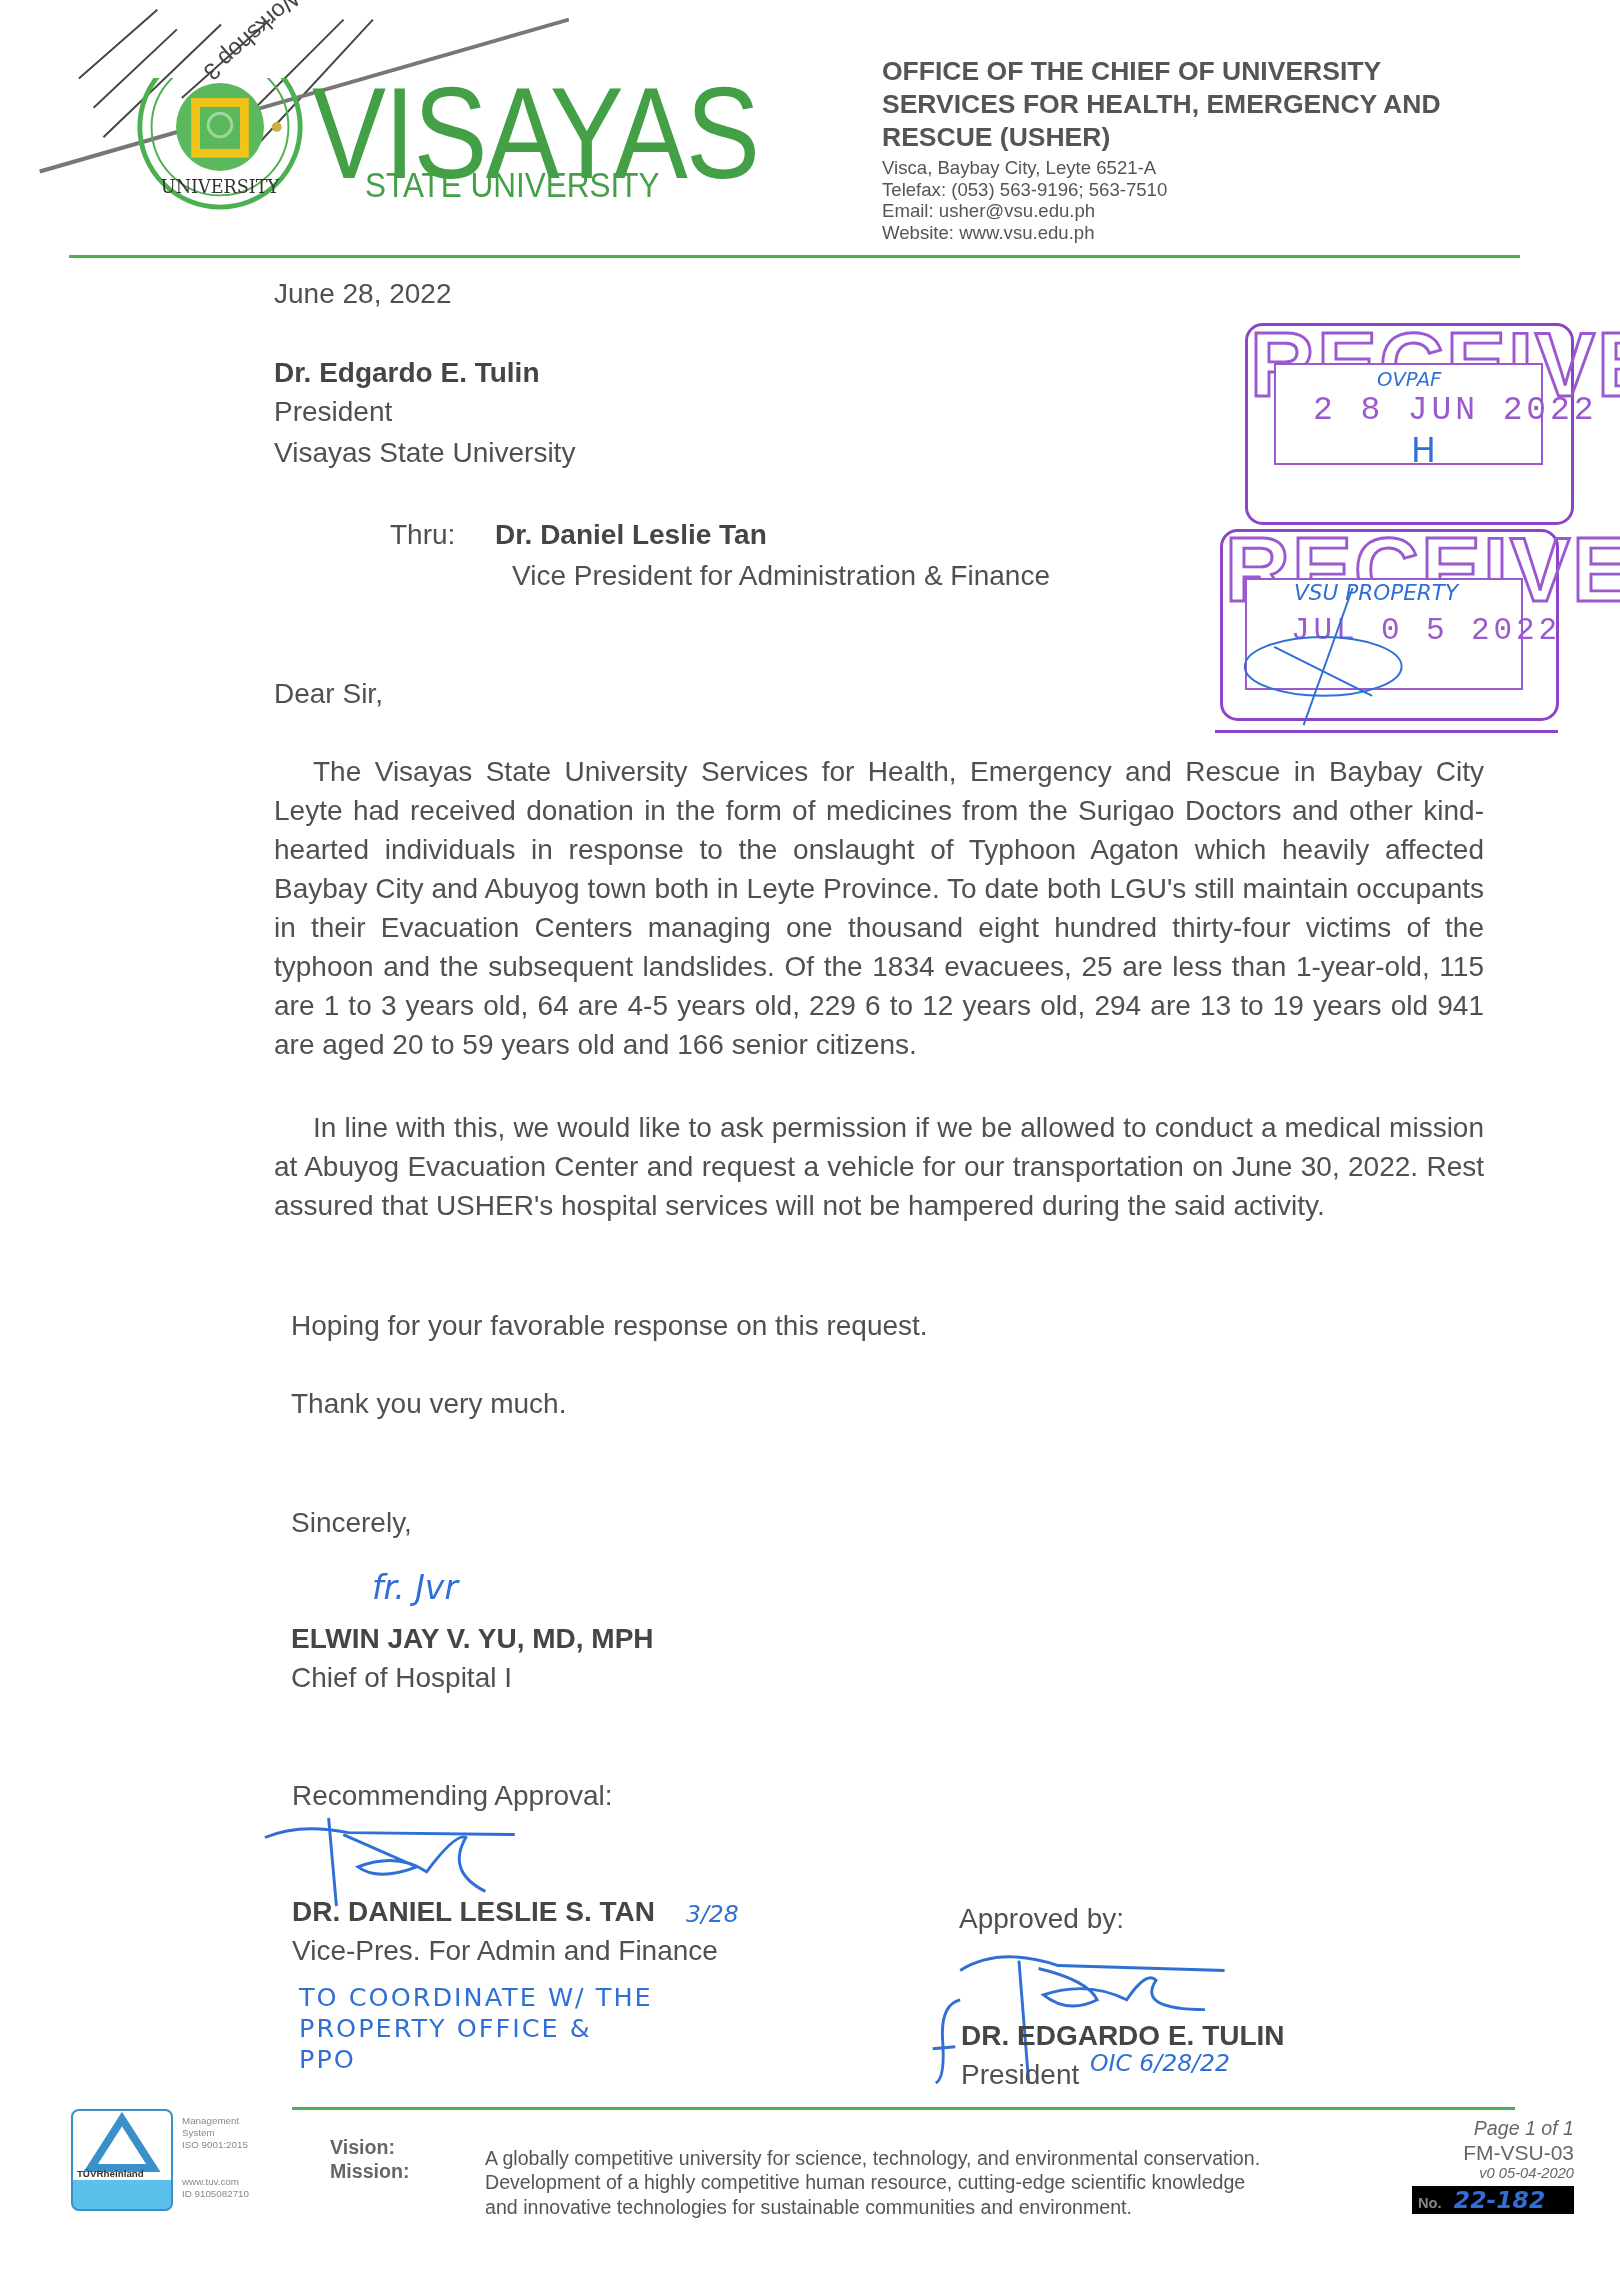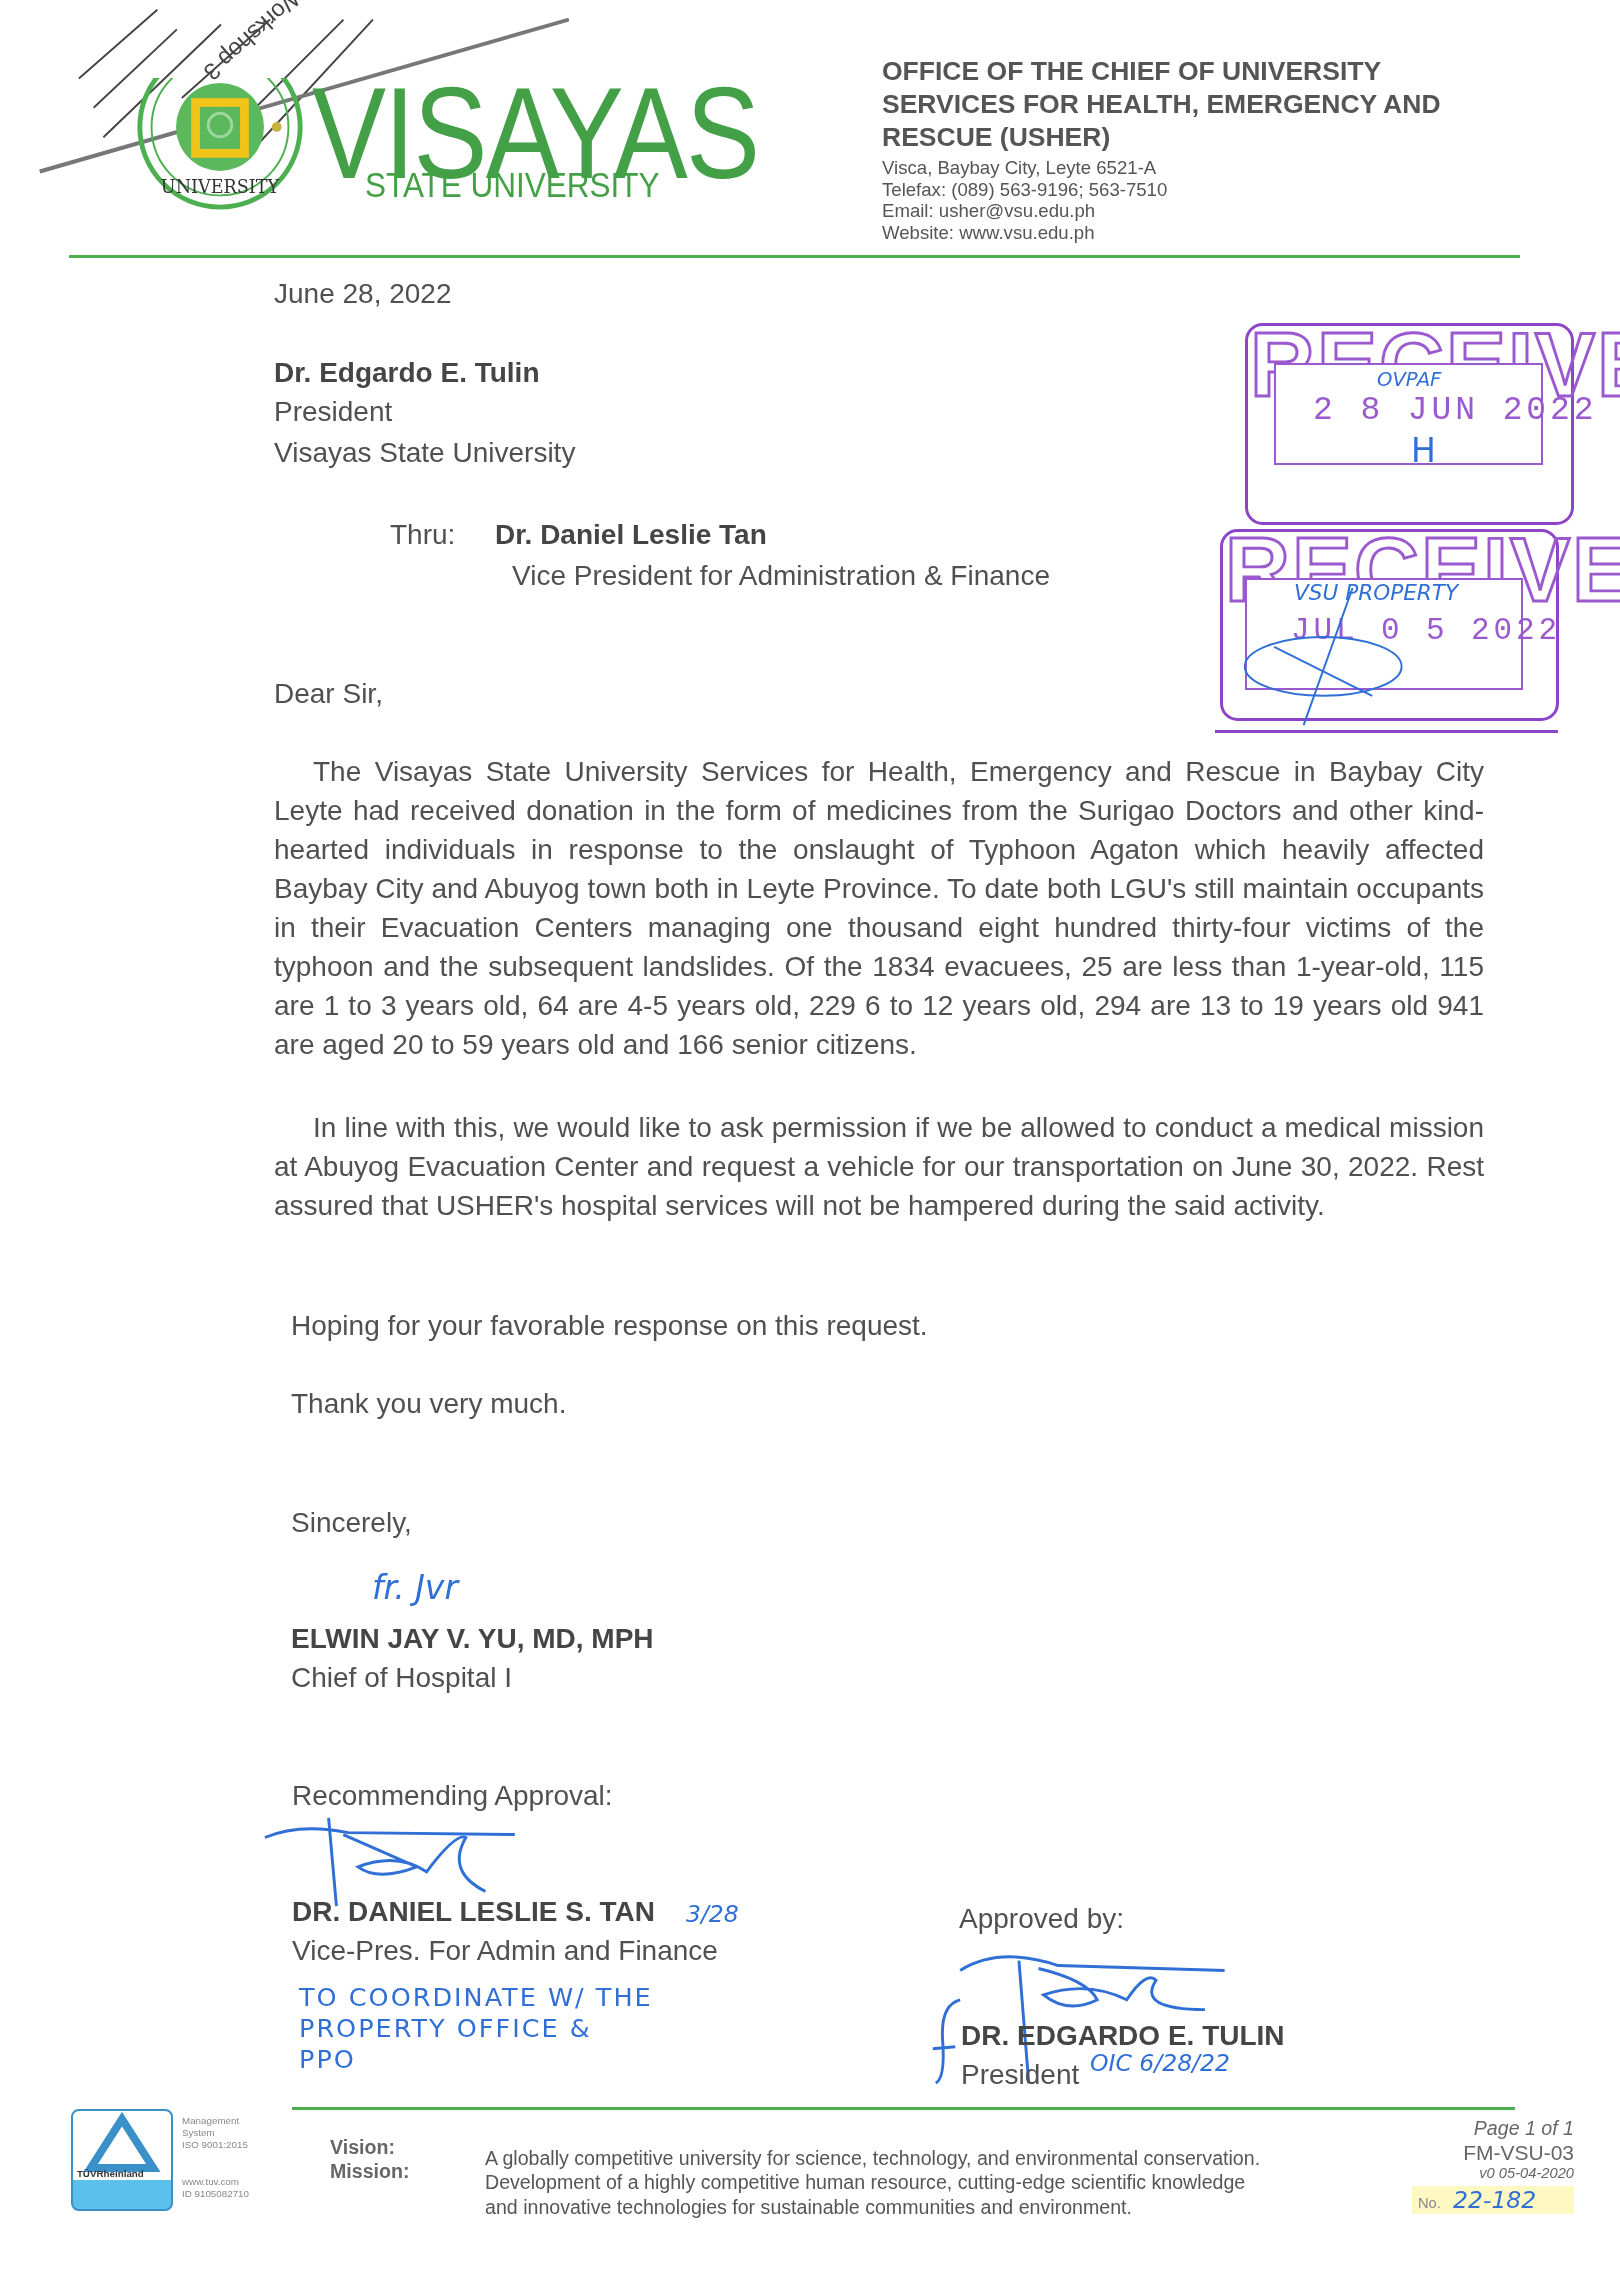--- a/index.html
+++ b/index.html
@@ -65,21 +65,21 @@
   <div class="brand-big">VISAYAS</div>
   <div class="brand-sub">STATE UNIVERSITY</div>
 
   <div class="office">
     <div>OFFICE OF THE CHIEF OF UNIVERSITY</div>
     <div>SERVICES FOR HEALTH, EMERGENCY AND</div>
     <div>RESCUE (USHER)</div>
   </div>
   <div class="contact">
     <div>Visca, Baybay City, Leyte 6521-A</div>
-    <div>Telefax: (089) 563-9196; 563-7510</div>
+    <div>Telefax: (053) 563-9196; 563-7510</div>
     <div>Email: usher@vsu.edu.ph</div>
     <div>Website: www.vsu.edu.ph</div>
   </div>
 
   <div class="green-rule" style="left:69px;top:255px;width:1451px;"></div>
 </div>
 
 <div>
   <div class="stamp" style="left:1245px;top:323px;width:323px;height:196px;"></div>
   <div class="stamp-word" style="left:1250px;top:314px;font-size:90px;">RECEIVED</div>
@@ -178,19 +178,19 @@
   <div class="footer-text" style="left:485px;top:2135px;">A globally competitive university for science, technology, and environmental conservation.</div>
   <div class="footer-text" style="left:485px;top:2159px;">
     <div>Development of a highly competitive human resource, cutting-edge scientific knowledge</div>
     <div>and innovative technologies for sustainable communities and environment.</div>
   </div>
 
   <div class="form-info" style="left:1372px;top:2117px;width:162px;">
     <div style="font-style:italic;font-size:19.6px;line-height:23.5px;">Page 1  of  1</div>
     <div style="font-weight:normal;font-size:21px;line-height:23.5px;">FM-VSU-03</div>
     <div style="font-style:italic;font-size:14.7px;line-height:19.6px;">v0 05-04-2020</div>
-    <div style="background:#fef9c3;margin-top:2px;padding:0 5.9px;text-align:left;">
+    <div style="background:#000000;margin-top:2px;padding:0 5.9px;text-align:left;font-weight:bold;">
       <span style="font-size:14.7px;color:#888;">No.</span>
       <span class="hand" style="font-size:23.5px;margin-left:7.8px;">22-182</span>
     </div>
   </div>
 </div>
 
 
 </body></html>

